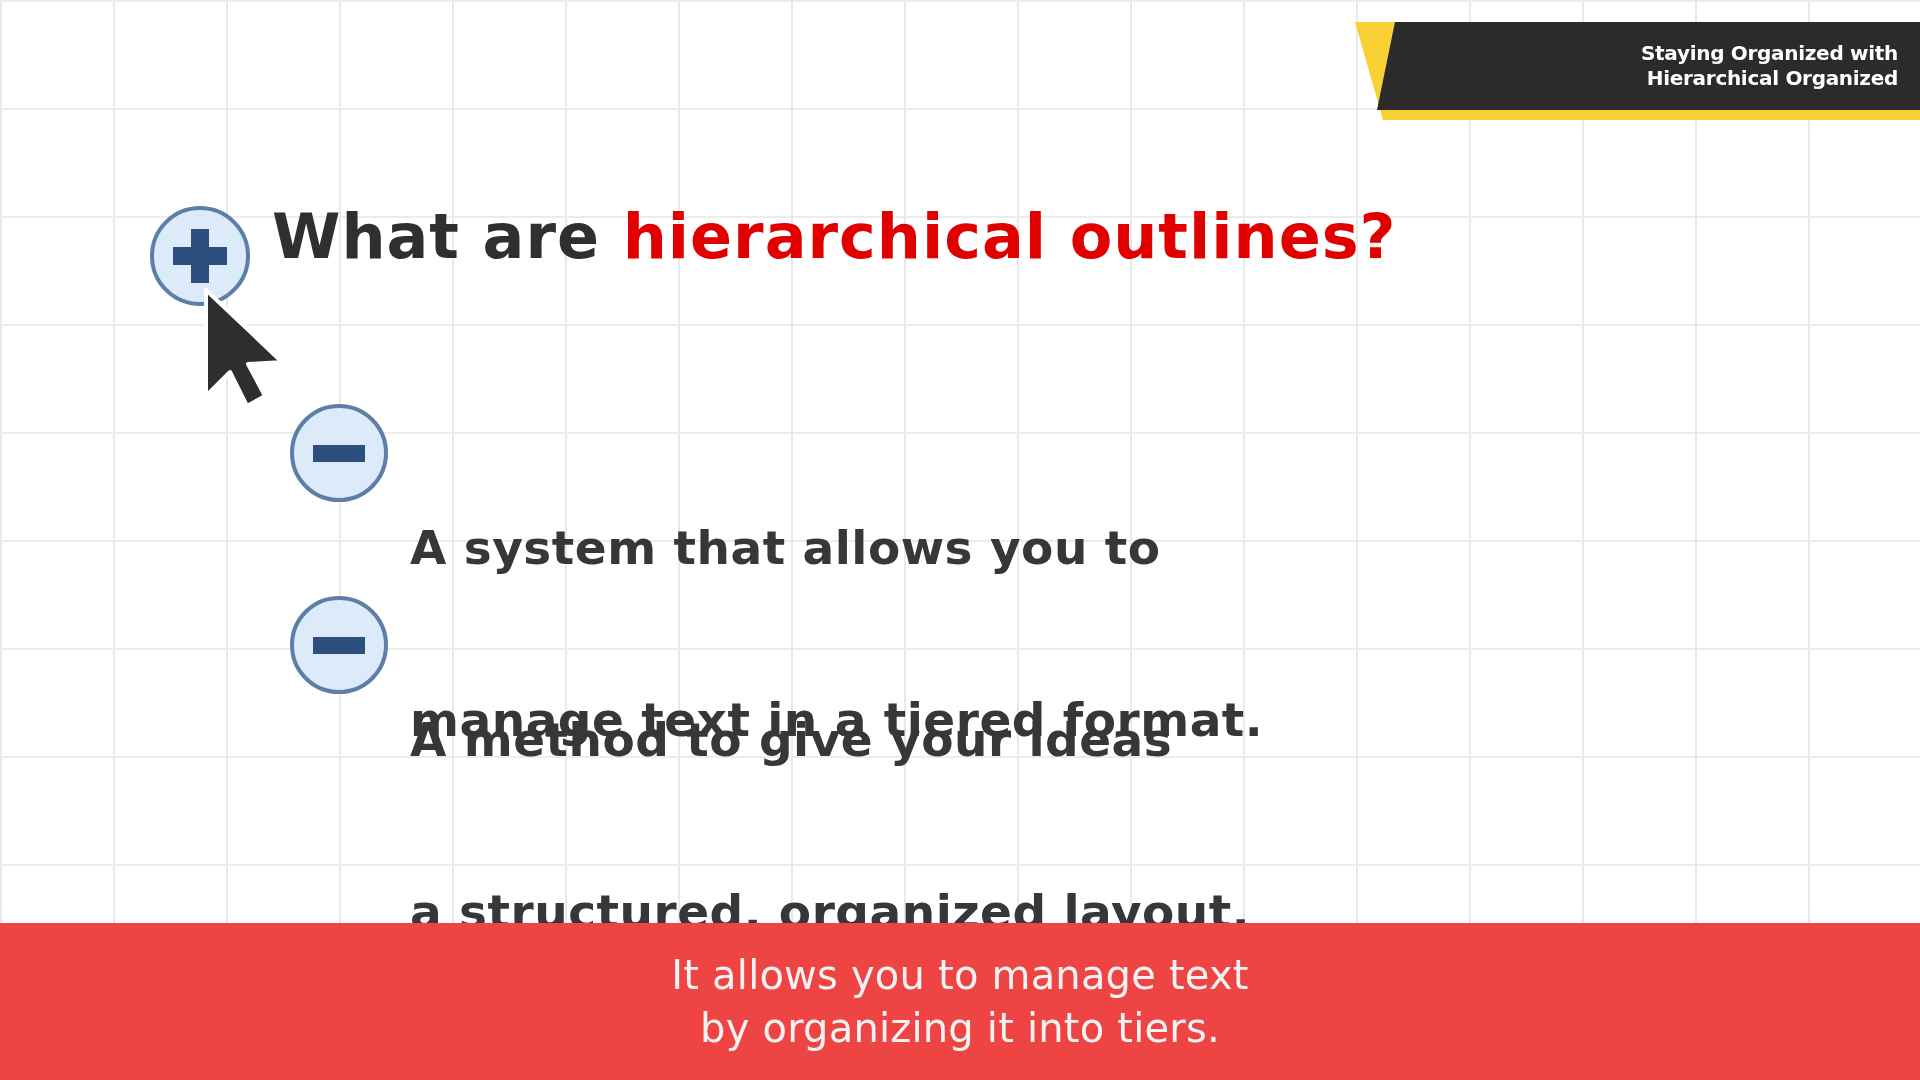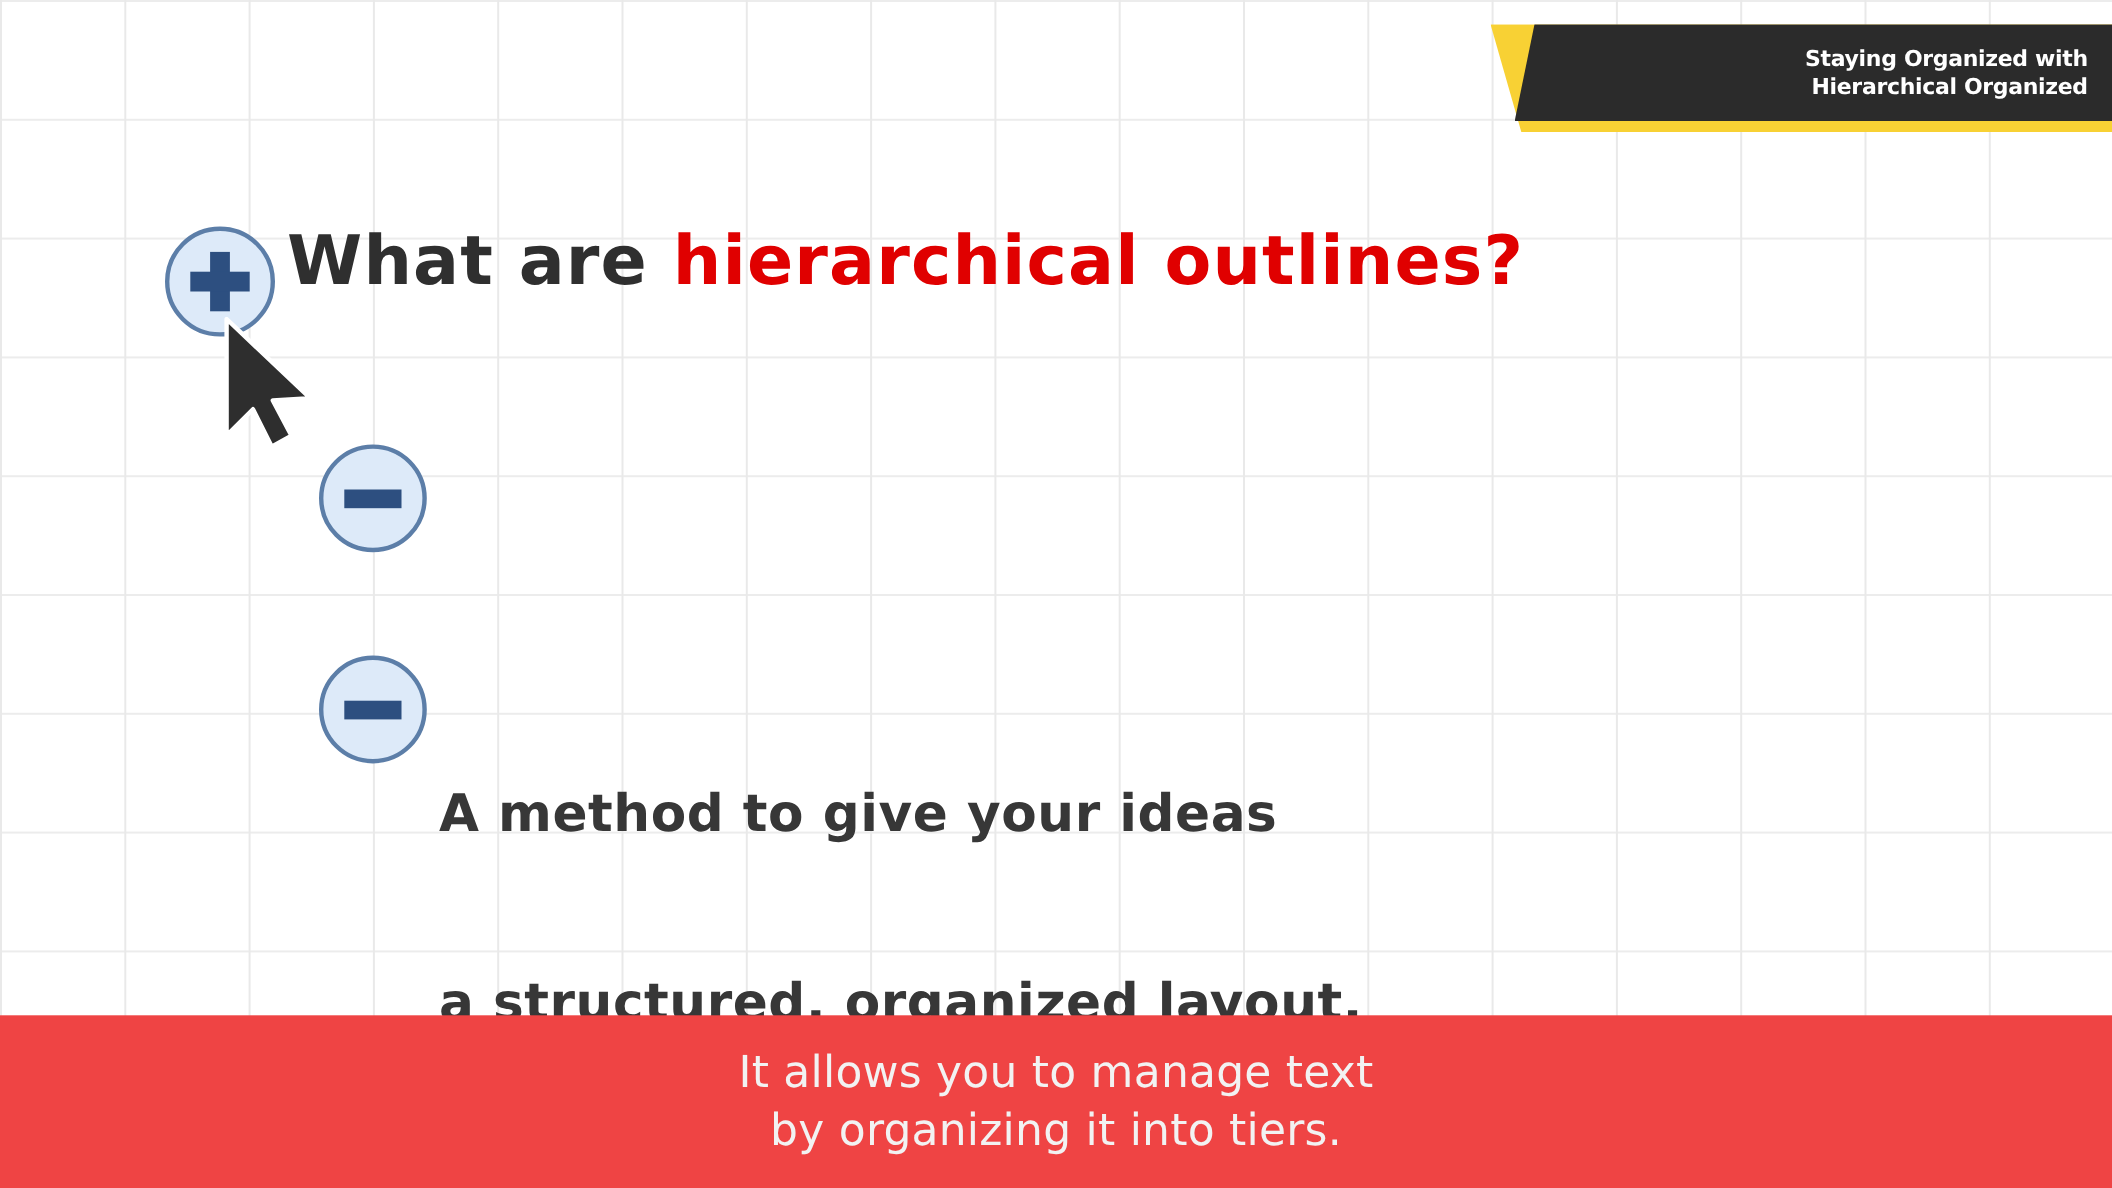--- a/index.html
+++ b/index.html
@@ -126,21 +126,21 @@
   .glyph-plus::after  { left: 0;    top: 18px; width: 54px; height: 18px; }
 
   .glyph-minus {
     width: 52px;
     height: 17px;
     background: #2d4f80;
   }
 
   
   .node-text {
-    margin-left: 11px;
+    margin-left: 22px;
     color: #333333;
     font-family: "DejaVu Sans", sans-serif;
     font-weight: bold;
     white-space: pre;
   }
 
   #root-text {
     font-size: 62px;
     line-height: 1.0;
     letter-spacing: 1px;
@@ -210,20 +210,24 @@
       <div class="toggle plus">
         <div class="glyph-plus"></div>
       </div>
       <div class="node-text" id="root-text"><span class="seg-dark">What are </span><span class="seg-red">hierarchical outlines?</span></div>
     </div>
 
     <div class="node" id="node-child-1">
       <div class="toggle minus">
         <div class="glyph-minus"></div>
       </div>
+      <div class="node-text child-text">
+        <div>A system that allows you to</div>
+        <div>manage text in a tiered format.</div>
+      </div>
     </div>
 
     <div class="node" id="node-child-2">
       <div class="toggle minus">
         <div class="glyph-minus"></div>
       </div>
       <div class="node-text child-text">
         <div>A method to give your ideas</div>
         <div>a structured, organized layout.</div>
       </div>

